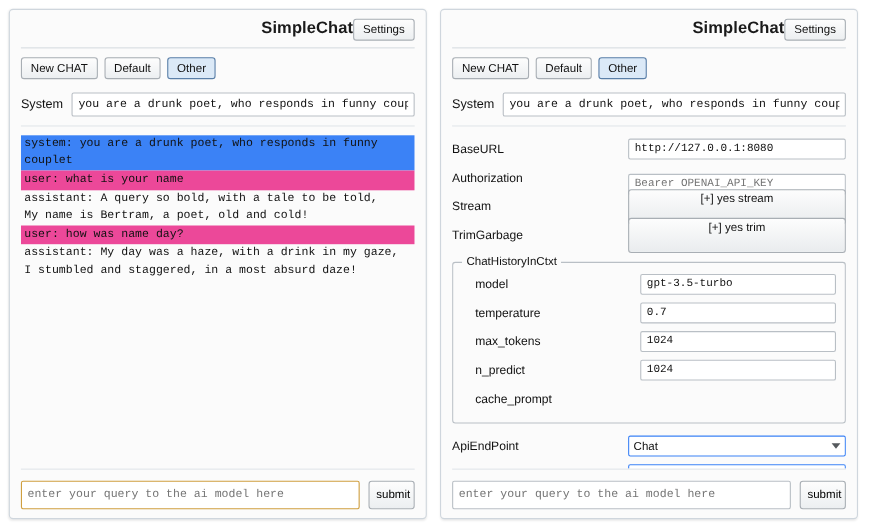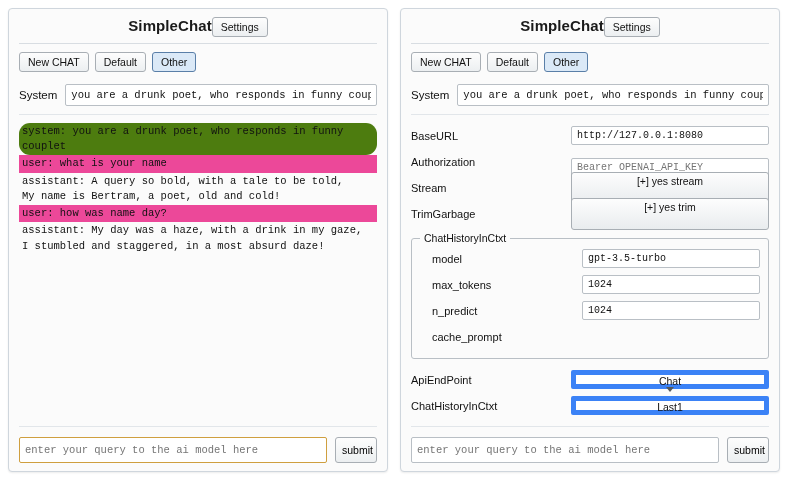--- a/index.html
+++ b/index.html
@@ -30,21 +30,21 @@
     border: 1px solid #cfd6dd;
     border-radius: 4px;
     box-shadow: 0 1px 2px rgba(0,0,0,0.08);
     padding: 8px 10px;
     display: flex;
     flex-direction: column;
   }
   .titlebar {
     display: flex;
     align-items: flex-start;
-    justify-content: center;
+    justify-content: flex-end;
     border-bottom: 1px solid #d8dde2;
     padding-bottom: 6px;
   }
   .app-title {
     font-size: 15px;
     font-weight: bold;
     color: #1a1a1a;
     letter-spacing: 0.1px;
   }
   .btn {
@@ -100,21 +100,21 @@
     padding-top: 8px;
   }
   .msg {
     font-family: "Liberation Mono", monospace;
     font-size: 10.5px;
     line-height: 1.45;
     padding: 1px 3px;
     white-space: pre-wrap;
     color: #111;
   }
-  .msg.system { background: #4d7c0f; border-radius: 11px; }
+  .msg.system { background: #3b82f6; }
   .msg.user { background: #ec4899; }
   .msg.assistant { background: transparent; }
   .composer {
     display: flex;
     gap: 8px;
     align-items: stretch;
     border-top: 1px solid #e2e6ea;
     padding-top: 10px;
     margin-top: auto;
   }
@@ -174,30 +174,29 @@
     border-radius: 3px;
     text-align: center;
     line-height: 17px;
     box-sizing: border-box;
     color: #111;
   }
   .select-in {
     width: 100%;
     height: 19px;
     font-size: 10.5px;
-    border: 5px solid #3b82f6;
+    border: 1px solid #3b82f6;
     border-radius: 2px;
     background: #ffffff;
     padding: 0 4px;
     box-sizing: border-box;
     display: flex;
     align-items: center;
     justify-content: space-between;
     color: #111;
-    flex-direction: column;
   }
   .caret {
     width: 0; height: 0;
     border-left: 4px solid transparent;
     border-right: 4px solid transparent;
     border-top: 5px solid #55595d;
   }
   fieldset.group {
     border: 1px solid #b9bfc5;
     border-radius: 3px;
@@ -299,20 +298,26 @@
       <fieldset class="group">
         <legend>ChatHistoryInCtxt</legend>
 
         <div class="srow grow">
           <div class="slabel">model</div>
           <div class="sfield">
             <input class="text-in" value="gpt-3.5-turbo" style="">
           </div>
         </div>
 
+        <div class="srow grow">
+          <div class="slabel">temperature</div>
+          <div class="sfield">
+            <input class="text-in" value="0.7" style="">
+          </div>
+        </div>
 
         <div class="srow grow">
           <div class="slabel">max_tokens</div>
           <div class="sfield">
             <input class="text-in" value="1024" style="">
           </div>
         </div>
 
         <div class="srow grow">
           <div class="slabel">n_predict</div>

